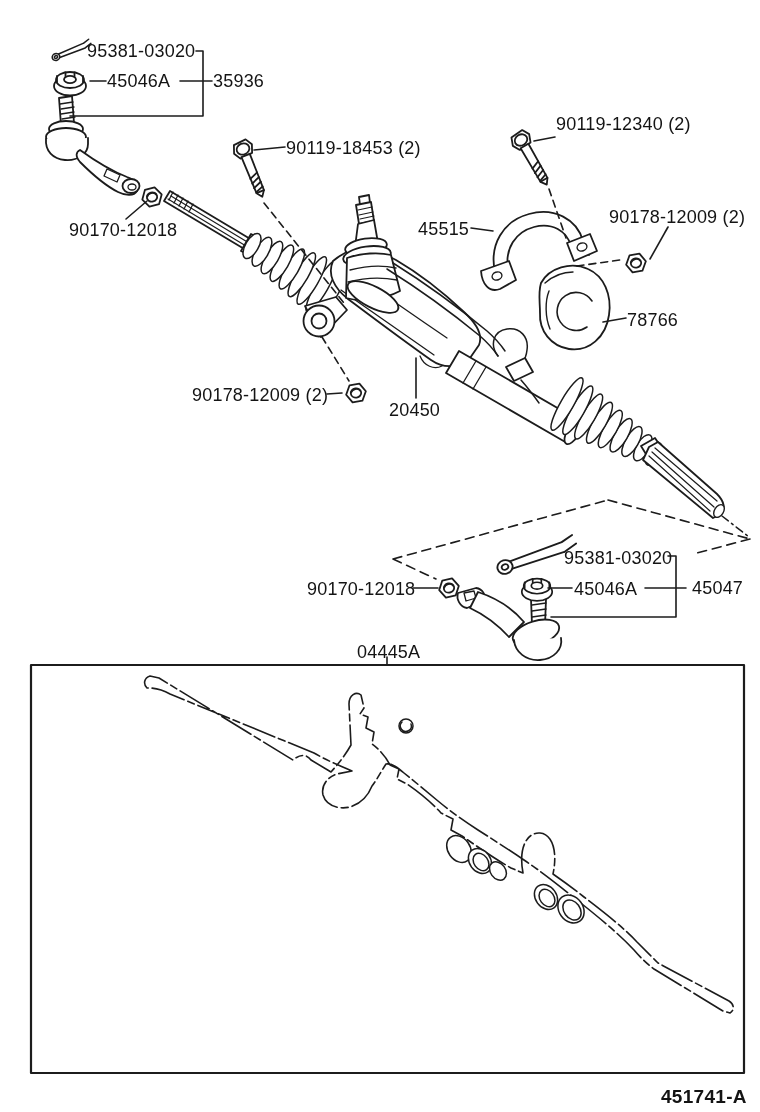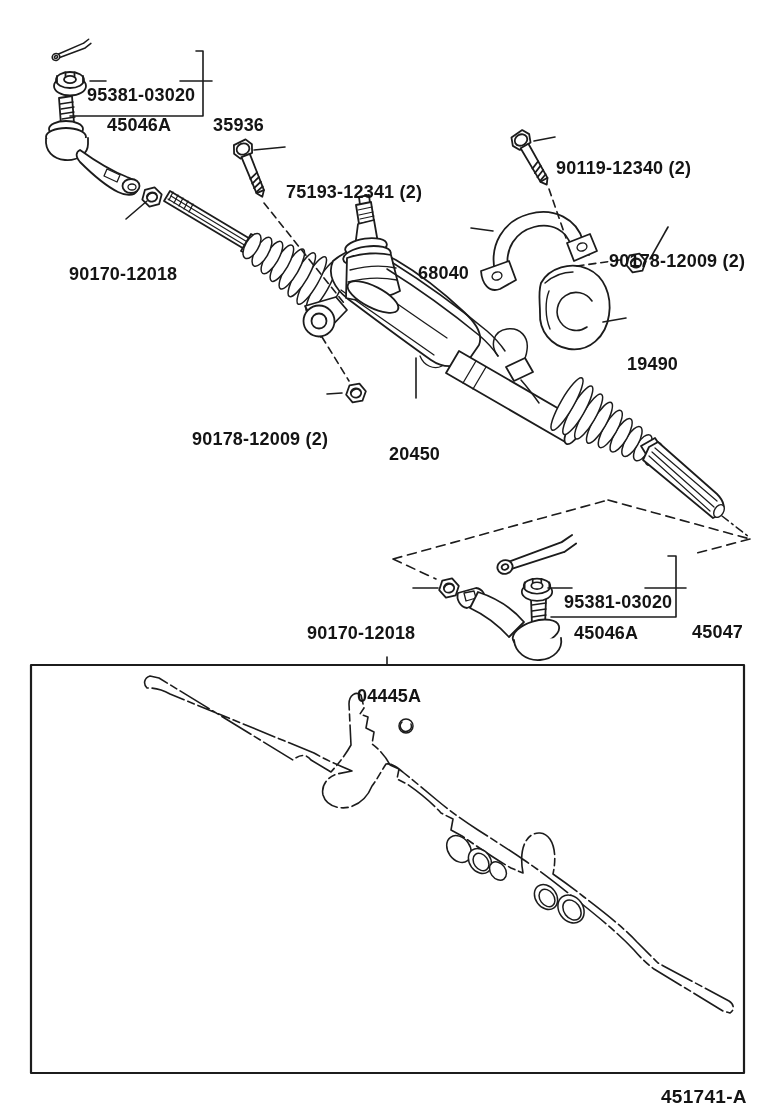--- a/index.html
+++ b/index.html
@@ -1,20 +1,20 @@
 <!DOCTYPE html>
 <html><head>
 <meta charset="utf-8">
 <style>
   html,body{margin:0;padding:0;background:#fff;}
   .stage{position:relative;width:760px;height:1112px;background:#fff;
          font-family:"Liberation Sans",sans-serif;overflow:hidden;}
   .stage svg{position:absolute;left:0;top:0;}
-  .part-label{position:absolute;font-weight:700;font-size:18px;line-height:18px;
-              letter-spacing:.2px;color:#141414;white-space:nowrap;margin-top:44px;}
+  .part-label{position:absolute;font-weight:400;font-size:18px;line-height:18px;
+              letter-spacing:.2px;color:#141414;white-space:nowrap;}
   .fig-label{position:absolute;font-weight:700;font-size:19px;line-height:19px;
              letter-spacing:.3px;color:#141414;white-space:nowrap;}
 </style>
 </head>
 <body>
 
 <div class="stage">
 
 <svg width="760" height="1112" viewBox="0 0 760 1112">
 <defs>
@@ -202,25 +202,25 @@
       <ellipse cx="571" cy="909" rx="12" ry="15" transform="rotate(-36 571 909)" fill="#fff"></ellipse>
       <ellipse cx="572" cy="910" rx="8" ry="11" transform="rotate(-36 572 910)"></ellipse>
     </g>
   </g>
 </g>
 </svg>
 
 <div class="part-label" style="left:87px;top:42px">95381-03020</div>
 <div class="part-label" style="left:107px;top:72px">45046A</div>
 <div class="part-label" style="left:213px;top:72px">35936</div>
-<div class="part-label" style="left:286px;top:139px">75193-12341 (2)</div>
+<div class="part-label" style="left:286px;top:139px">90119-18453 (2)</div>
 <div class="part-label" style="left:556px;top:115px">90119-12340 (2)</div>
-<div class="part-label" style="left:418px;top:220px">68040</div>
+<div class="part-label" style="left:418px;top:220px">45515</div>
 <div class="part-label" style="left:609px;top:208px">90178-12009 (2)</div>
-<div class="part-label" style="left:627px;top:311px">19490</div>
+<div class="part-label" style="left:627px;top:311px">78766</div>
 <div class="part-label" style="left:69px;top:221px">90170-12018</div>
 <div class="part-label" style="left:192px;top:386px">90178-12009 (2)</div>
 <div class="part-label" style="left:389px;top:401px">20450</div>
 <div class="part-label" style="left:564px;top:549px">95381-03020</div>
 <div class="part-label" style="left:574px;top:580px">45046A</div>
 <div class="part-label" style="left:692px;top:579px">45047</div>
 <div class="part-label" style="left:307px;top:580px">90170-12018</div>
 <div class="part-label" style="left:357px;top:643px">04445A</div>
 <div class="fig-label" style="left:661px;top:1087px">451741-A</div>
 

